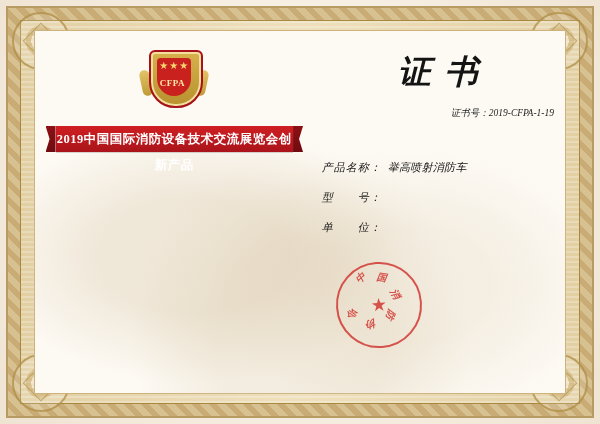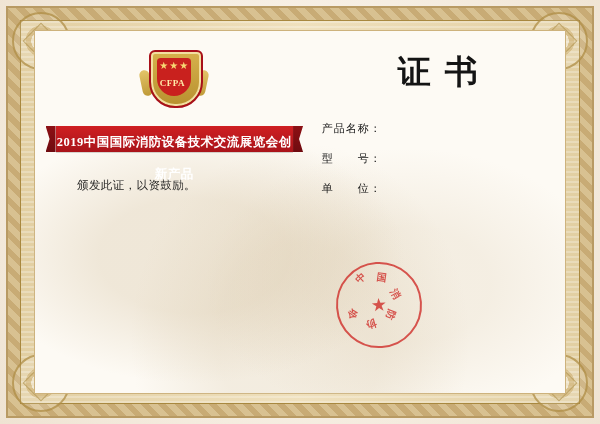--- a/index.html
+++ b/index.html
@@ -82,20 +82,21 @@
     position:relative;
     padding:14px 10px 0 14px;
     box-sizing:border-box;
   }
   .right-col{
     width:48%;
     position:relative;
     padding:14px 8px 0 10px;
     box-sizing:border-box;
     border-left:1px dashed rgba(186,152,92,.0);
+    font-style:italic;
   }
 
   
   .emblem-wrap{
     display:flex;justify-content:center;margin-top:4px;
   }
   .emblem{
     position:relative;width:66px;height:66px;
   }
   .emblem .shield{
@@ -130,21 +131,21 @@
   
   .banner{
     margin:12px auto 0 auto;
     width:94%;
     background:linear-gradient(#cf1f22,#a9141a);
     color:#ffffff;
     text-align:center;
     font-family:"Liberation Serif","DejaVu Serif",serif;
     font-weight:bold;
     font-size:12.5px;
-    line-height:32px;
+    line-height:26px;
     height:26px;
     letter-spacing:.5px;
     position:relative;
     box-shadow:0 1px 0 rgba(0,0,0,.15);
   }
   .banner:before,.banner:after{
     content:"";position:absolute;top:0;width:10px;height:26px;
     background:linear-gradient(#8d1014,#6f0b10);
   }
   .banner:before{left:-10px;clip-path:polygon(0 0,100% 0,100% 100%,0 100%,40% 50%);}
@@ -174,21 +175,21 @@
   }
   .cert-no{
     text-align:right;
     font-size:9.5px;
     color:#1d1d1d;
     margin-top:12px;
     padding-right:4px;
     font-family:"Liberation Serif","DejaVu Serif",serif;
   }
   .fields{
-    margin-top:26px;
+    margin-top:40px;
     font-family:"Liberation Serif","DejaVu Serif",serif;
     font-size:11px;
     color:#141414;
   }
   .field-row{
     display:flex;align-items:flex-end;margin-bottom:15px;
   }
   .field-label{
     white-space:nowrap;letter-spacing:1px;
   }
@@ -267,31 +268,34 @@
           <div class="shield"></div>
           <div class="inner"></div>
           <div class="stars">★★★</div>
           <div class="cfpa">CFPA</div>
         </div>
       </div>
 
       <div class="banner">2019中国国际消防设备技术交流展览会创新产品</div>
 
       <div class="body-text">
-        <p class="p2">颁发此证，以资鼓励。</p>
       </div>
     </div>
 
     <div class="right-col">
       <div class="zhengshu">证书</div>
 
+      <div class="cert-no">
+        <span>证书号：</span><span>2019-CFPA-1-19</span>
+      </div>
 
       <div class="fields">
         <div class="field-row">
           <span class="field-label">产品名称：</span>
+          <span class="field-value">举高喷射消防车</span>
         </div>
         <div class="field-row">
           <span class="field-label">型　　号：</span>
         </div>
         <div class="field-row">
           <span class="field-label">单　　位：</span>
         </div>
       </div>
 
 

